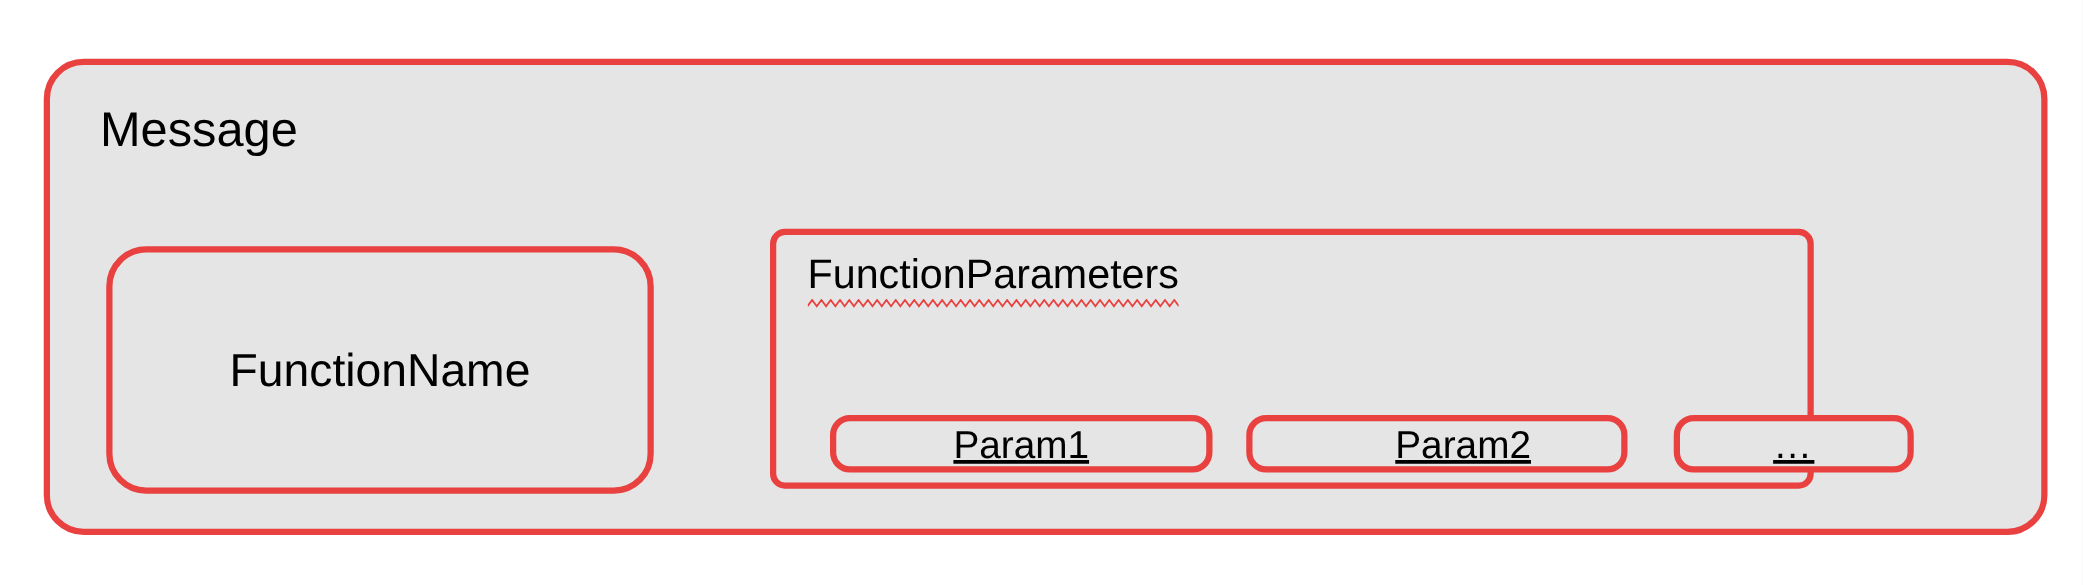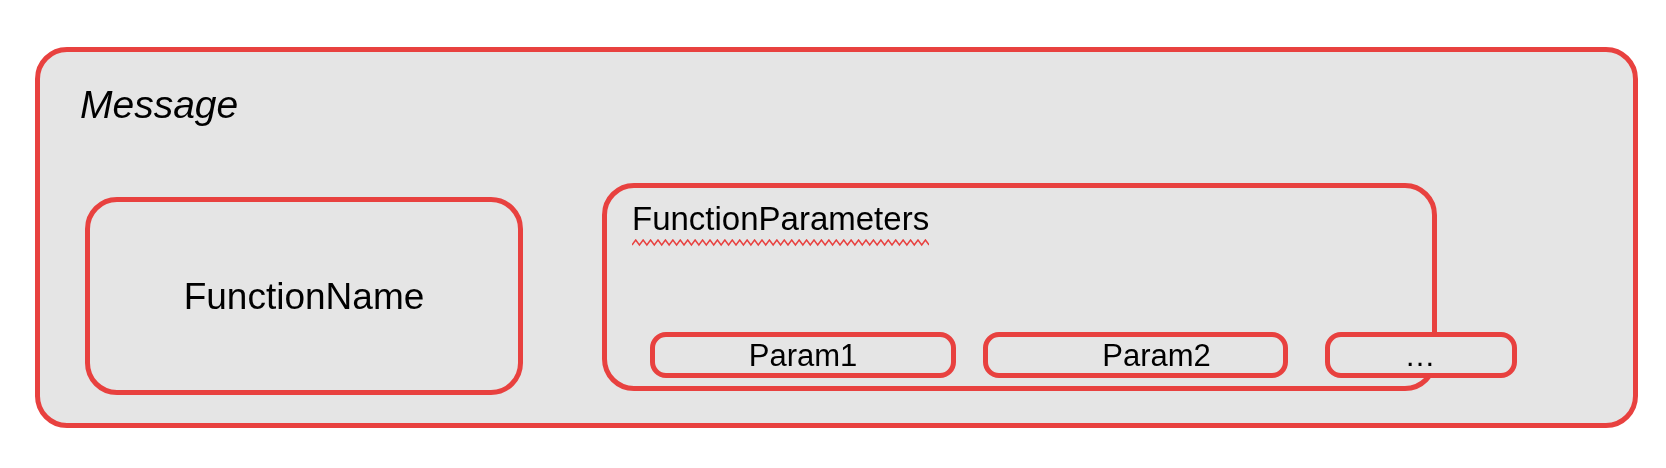--- a/index.html
+++ b/index.html
@@ -36,21 +36,20 @@
   }
   #message-title {
     position: absolute;
     left: 40px;
     top: 33px;
     font-size: 39px;
     line-height: 1;
     color: #000000;
     white-space: nowrap;
     letter-spacing: 0px;
-    font-style: italic;
   }
 
   
   #function-name-box {
     left: 45px;
     top: 145px;
     width: 438px;
     height: 198px;
     border-radius: 32px;
     display: flex;
@@ -59,25 +58,25 @@
   }
   #function-name-label {
     font-size: 37px;
     color: #000000;
     white-space: nowrap;
     line-height: 1;
   }
 
   
   #function-parameters-box {
-    left: 562px;
+    left: 576px;
     top: 131px;
     width: 835px;
     height: 208px;
-    border-radius: 32px;
+    border-radius: 12px;
   }
   #function-parameters-label {
     position: absolute;
     left: 25px;
     top: 14px;
     font-size: 33px;
     line-height: 1;
     color: #000000;
     white-space: nowrap;
   }
@@ -107,20 +106,21 @@
     top: 144px;
     display: flex;
     align-items: center;
     justify-content: center;
   }
   .param-label {
     font-size: 31px;
     color: #000000;
     line-height: 1;
     white-space: nowrap;
+    text-decoration: underline;
   }
   #param-box-0 { left: 43px;  width: 306px; }
   #param-box-1 { left: 376px; width: 305px; padding-left: 42px; }
   #param-box-2 { left: 718px; width: 192px; }
   #param-box-2 .param-label { font-size: 31px; letter-spacing: 2px; }
 </style>
 </head>
 <body>
 
 <div id="canvas">

